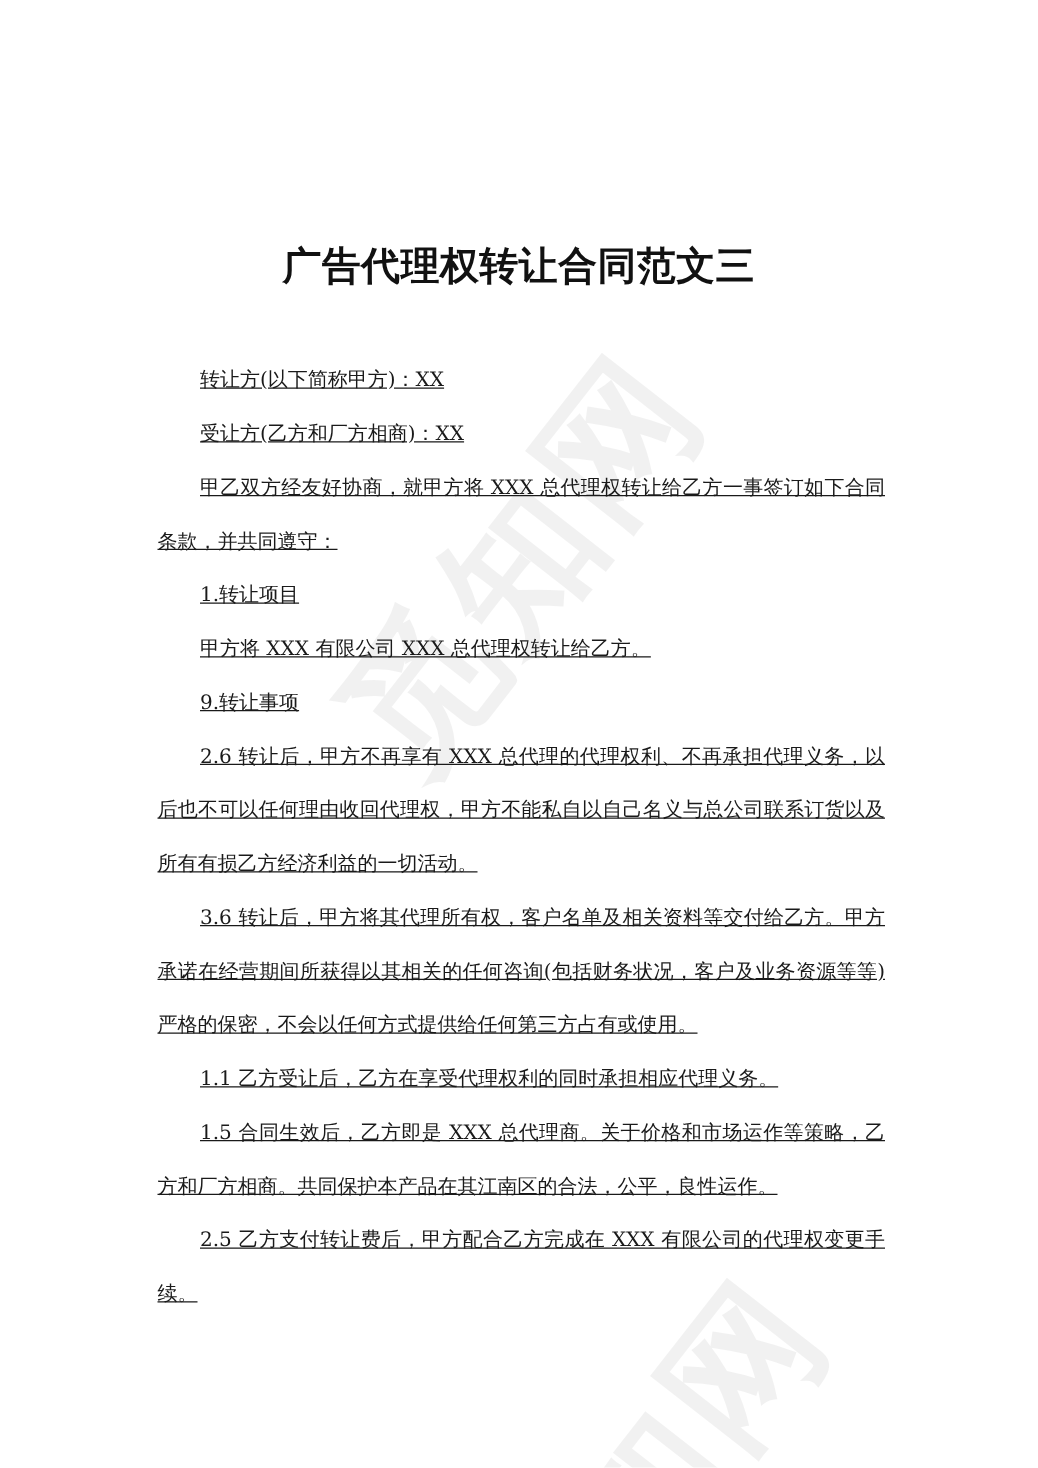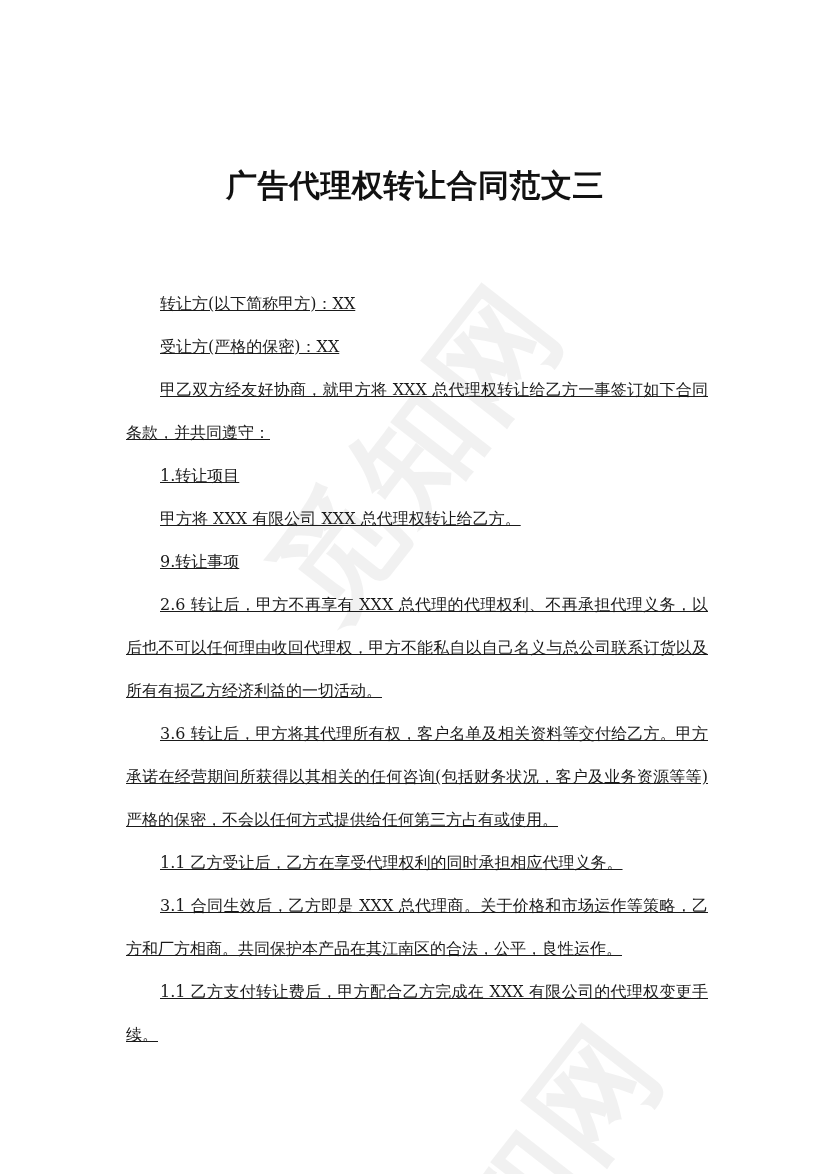--- a/index.html
+++ b/index.html
@@ -41,21 +41,21 @@
     }
     .wm2 {
       left: 330px;
       top: 1110px;
       transform: rotate(-52deg);
     }
     .title {
       position: absolute;
       left: 0;
       width: 830px;
-      top: 165px;
+      top: 192px;
       text-align: center;
       font-family: "DejaVu Serif", serif;
       font-weight: bold;
       font-size: 31px;
       letter-spacing: 0.5px;
       color: #111;
       margin: 0;
     }
     .body-text {
       position: absolute;
@@ -78,25 +78,25 @@
 
 <div class="page">
 
   <div class="watermark wm1">觅知网</div>
   <div class="watermark wm2">觅知网</div>
 
   <h1 class="title">广告代理权转让合同范文三</h1>
 
   <div class="body-text">
     <p class="para">转让方(以下简称甲方)：XX</p>
-    <p class="para">受让方(严格的保密)：XX</p>
+    <p class="para">受让方(乙方和厂方相商)：XX</p>
     <p class="para">甲乙双方经友好协商，就甲方将 XXX 总代理权转让给乙方一事签订如下合同条款，并共同遵守：</p>
     <p class="para">1.转让项目</p>
     <p class="para">甲方将 XXX 有限公司 XXX 总代理权转让给乙方。</p>
     <p class="para">9.转让事项</p>
     <p class="para">2.6 转让后，甲方不再享有 XXX 总代理的代理权利、不再承担代理义务，以后也不可以任何理由收回代理权，甲方不能私自以自己名义与总公司联系订货以及所有有损乙方经济利益的一切活动。</p>
     <p class="para">3.6 转让后，甲方将其代理所有权，客户名单及相关资料等交付给乙方。甲方承诺在经营期间所获得以其相关的任何咨询(包括财务状况，客户及业务资源等等)严格的保密，不会以任何方式提供给任何第三方占有或使用。</p>
     <p class="para">1.1 乙方受让后，乙方在享受代理权利的同时承担相应代理义务。</p>
-    <p class="para">3.1 合同生效后，乙方即是 XXX 总代理商。关于价格和市场运作等策略，乙方和厂方相商。共同保护本产品在其江南区的合法，公平，良性运作。</p>
-    <p class="para">1.1 乙方支付转让费后，甲方配合乙方完成在 XXX 有限公司的代理权变更手续。</p>
+    <p class="para">1.5 合同生效后，乙方即是 XXX 总代理商。关于价格和市场运作等策略，乙方和厂方相商。共同保护本产品在其江南区的合法，公平，良性运作。</p>
+    <p class="para">2.5 乙方支付转让费后，甲方配合乙方完成在 XXX 有限公司的代理权变更手续。</p>
   </div>
 
 </div>
 
 </body></html>

